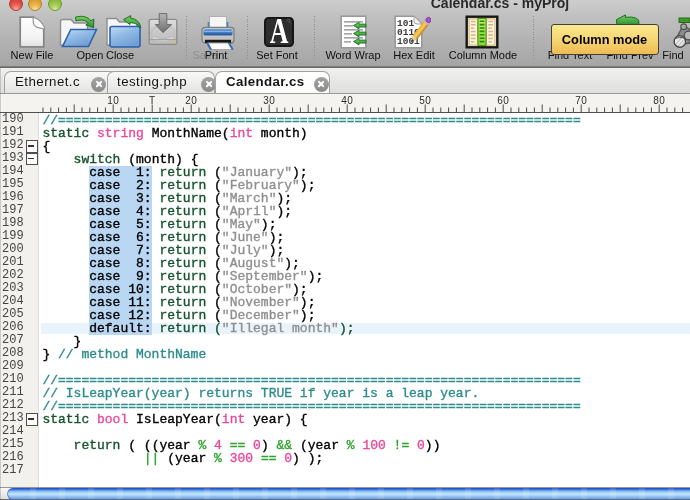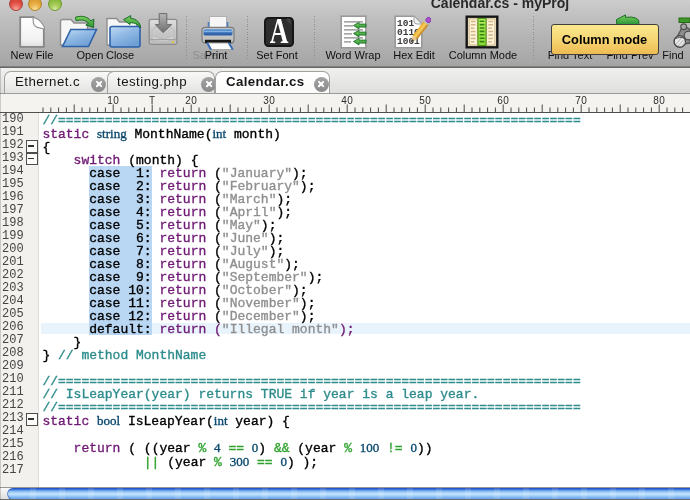--- a/index.html
+++ b/index.html
@@ -30,22 +30,22 @@
 #ruler{left:0;top:93.5px;width:690px;height:18px;background:#f4f3ef;}
 #rulerborder{left:0;top:111.5px;width:690px;height:1px;background:#4f4f4f;}
 .rnum{top:95.4px;width:40px;text-align:center;font-family:"Liberation Sans",sans-serif;font-size:10px;color:#2c2c2c;letter-spacing:0.4px;}
 
 #codebg{left:0;top:112.5px;width:690px;height:374px;background:#fff;}
 #gutter{left:0;top:112.5px;width:38.5px;height:374px;background:#f2f1ed;border-right:1px solid #e0ded9;box-sizing:border-box;}
 #gutternums{left:2px;top:113px;font-family:"Liberation Mono",monospace;font-size:12px;line-height:13px;color:#454545;white-space:pre;}
 #linehl{left:41px;top:322.5px;width:649px;height:11px;background:#e9f3fc;}
 #colsel{left:89.2px;top:166px;width:62.4px;height:169px;background:#b9d7f3;}
 #code{left:42.4px;top:114px;font-family:"Liberation Mono",monospace;font-size:13px;line-height:13px;color:#000;white-space:pre;margin:0;-webkit-text-stroke:0.35px;}
-.k{color:#701a75;}
-.t{color:#0c4a6e;font-family:Liberation Serif, serif;}
+.k{color:#14532d;}
+.t{color:#ec4899;}
 .c{color:#2e8c8c;}
 .s{color:#8f8f8f;}
 .o{color:#2da32d;}
 .fold{width:12.5px;height:12.5px;border:1.5px solid #4d4d4d;background:#fbfbfa;box-sizing:border-box;left:25.7px;}
 .fold:before{content:"";position:absolute;left:1.7px;top:4px;width:6px;height:1.5px;background:#333;}
 
 #hscroll{left:0;top:486.5px;width:690px;height:13.5px;background:linear-gradient(180deg,#fafafa,#dcdcdc);border-top:1px solid #979797;box-sizing:border-box;}
 #hthumb{left:7px;top:487.5px;width:683px;height:12px;border-radius:6.5px 0 0 6.5px;box-shadow:inset 1.5px 0 1px -0.5px rgba(25,55,150,0.6);background:repeating-linear-gradient(90deg,rgba(255,255,255,0) 0 23px,rgba(255,255,255,0.12) 23px 29px),linear-gradient(180deg,#1e50c2 0%,#2e62d2 9%,#5f97e8 19%,#8fc0f4 30%,#b5dcfa 42%,#c0e2fc 52%,#a8d2f8 63%,#7fb2f2 79%,#62a0ec 93%,#5794e8 100%);}
 #hbottom{left:0;top:499px;width:690px;height:1px;background:#6a6a6a;}
 

